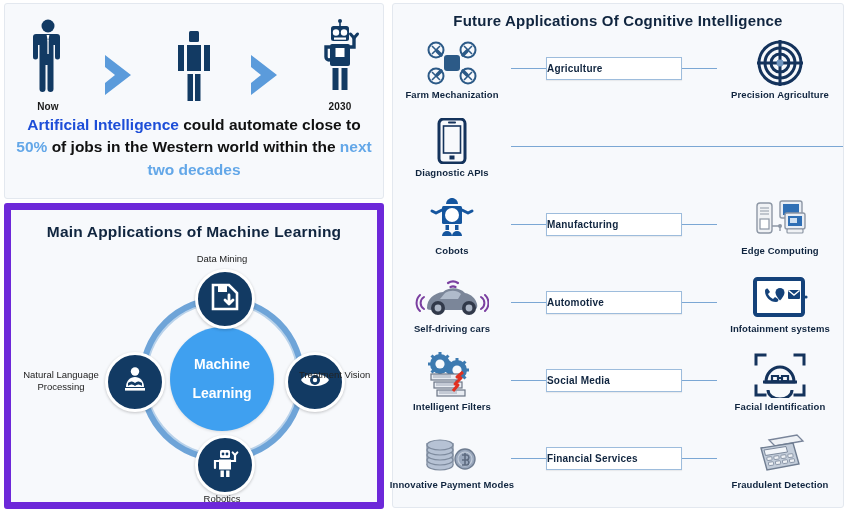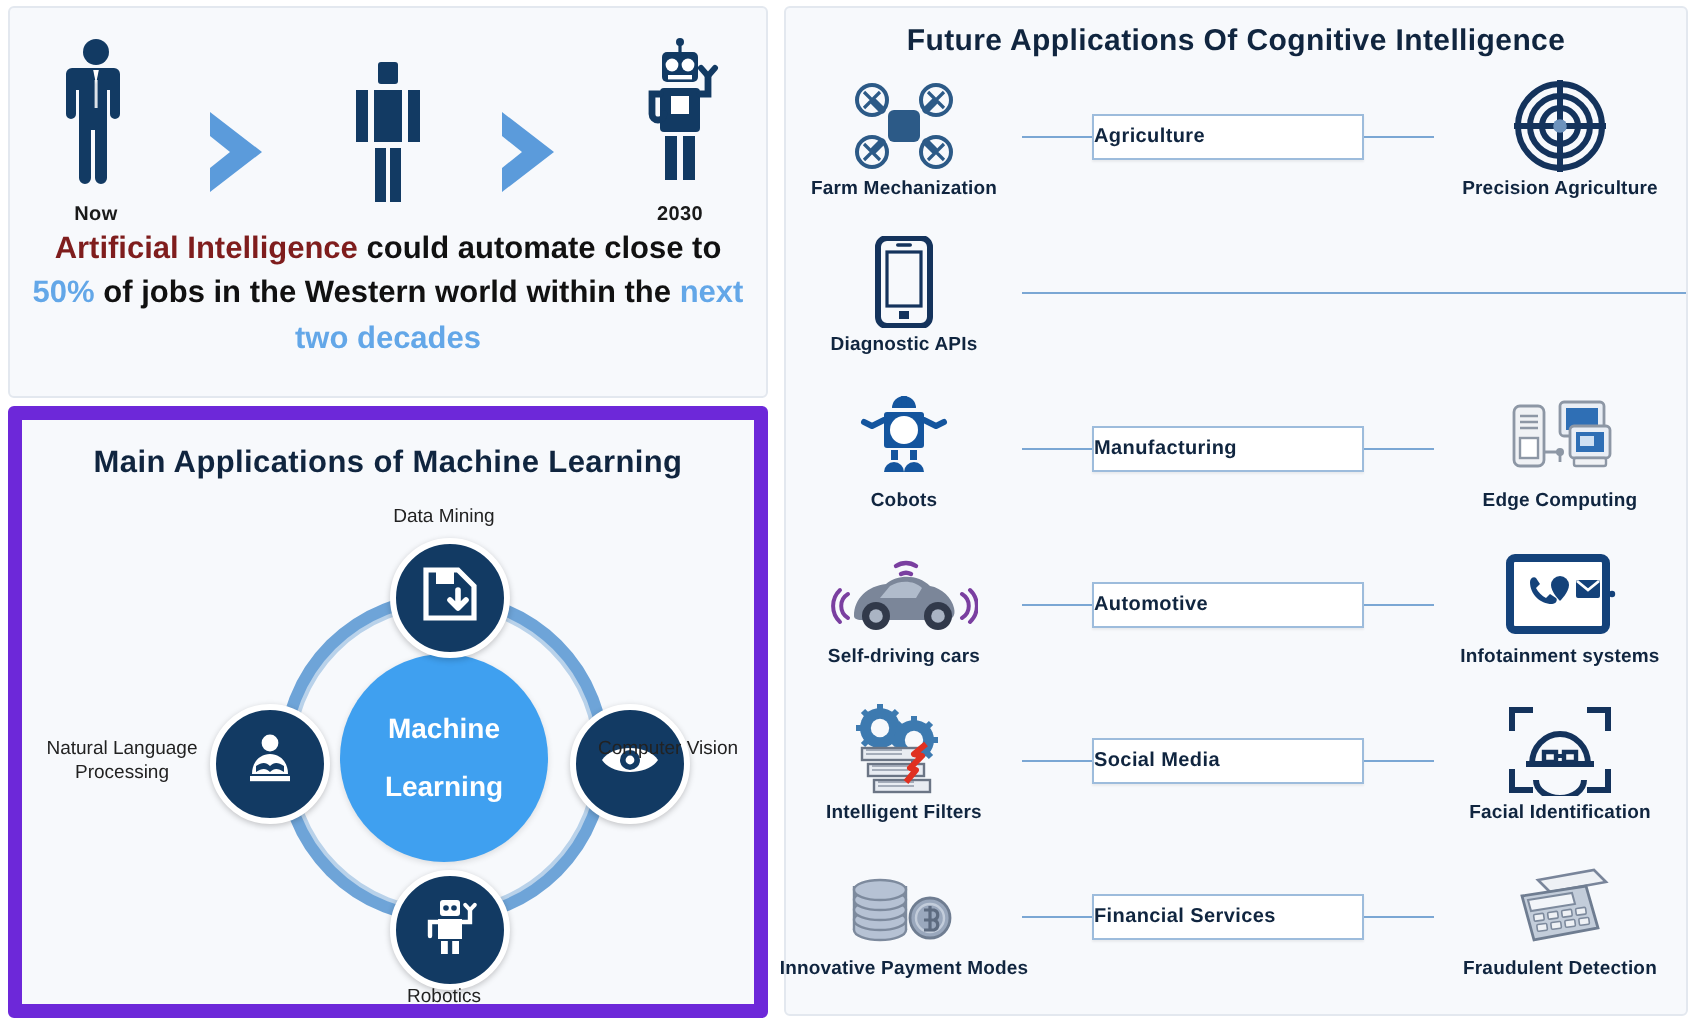--- a/index.html
+++ b/index.html
@@ -43,21 +43,21 @@
   .tl-caption.blank{visibility:hidden;}
   .chev{display:flex;align-items:center;height:74px;}
 
   
   .headline{
     position:absolute;left:10px;right:10px;top:110px;
     text-align:center;
     font-size:15.5px;font-weight:bold;line-height:1.45;
     color:#111111;
   }
-  .hl-blue{color:#7f1d1d;}
+  .hl-blue{color:#1d4ed8;}
   .hl-blue-lt{color:#63a7e8;}
 
   
   .ml-title{
     position:absolute;left:0;right:0;top:13px;text-align:center;
     font-size:15.5px;font-weight:bold;color:#10253f;letter-spacing:.2px;
   }
   .wheel{position:absolute;left:0;top:38px;width:380px;height:262px;}
 
   .ring{
@@ -249,21 +249,21 @@
 
         <div class="node right">
           <span>
             <svg width="32" height="22" viewBox="0 0 32 22">
               <path d="M2 11 C7 3 25 3 30 11 C25 19 7 19 2 11 Z" fill="#ffffff"></path>
               <circle cx="16" cy="11" r="5" fill="#123a63"></circle>
               <circle cx="16" cy="11" r="2.2" fill="#ffffff"></circle>
             </svg>
           </span>
         </div>
-        <div class="node-lbl lbl-right">Computer Vision</div>
+        <div class="node-lbl lbl-right">Treatment Vision</div>
 
         <div class="node bottom">
           <span>
             <svg width="28" height="30" viewBox="0 0 28 30">
               <rect x="9" y="2" width="10" height="8" rx="1.5" fill="#ffffff"></rect>
               <circle cx="12" cy="6" r="1.4" fill="#123a63"></circle>
               <circle cx="16" cy="6" r="1.4" fill="#123a63"></circle>
               <rect x="8" y="11.5" width="12" height="10" fill="#ffffff"></rect>
               <path d="M8 13 h-4 v7" stroke="#ffffff" stroke-width="2.2" fill="none" stroke-linecap="round"></path>
               <path d="M20 13 h4 v-6" stroke="#ffffff" stroke-width="2.2" fill="none" stroke-linecap="round"></path>

